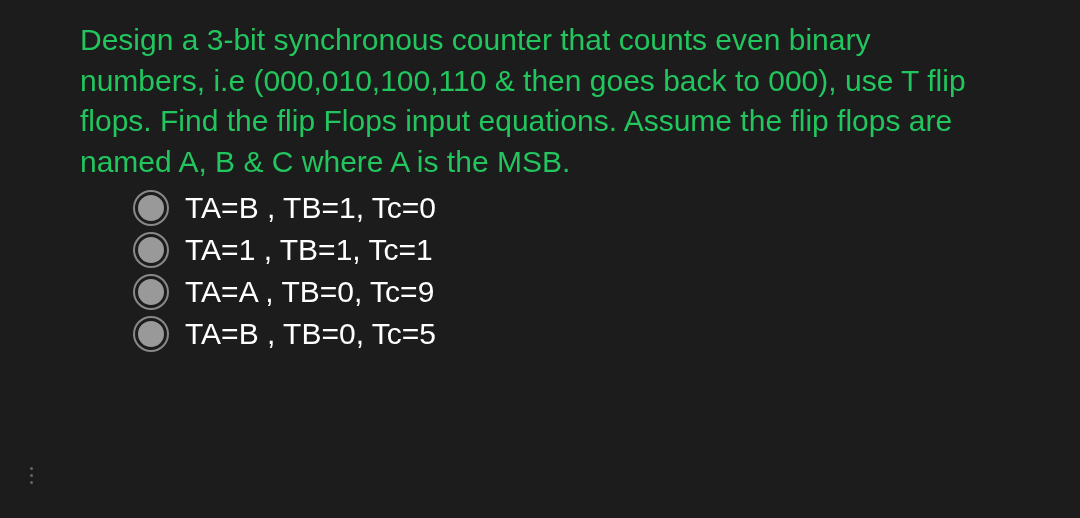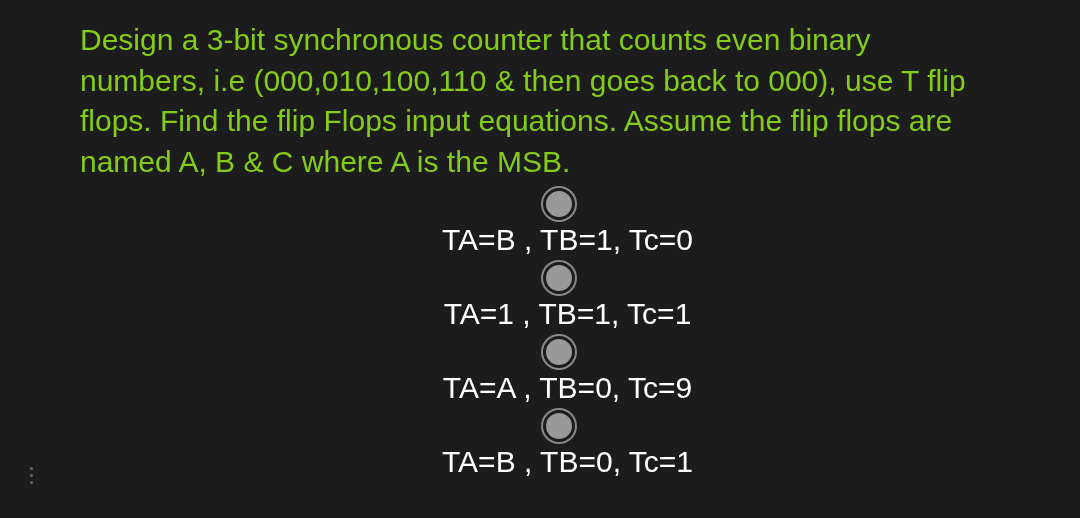--- a/index.html
+++ b/index.html
@@ -9,34 +9,33 @@
     }
     body {
       width: 1080px;
       height: 518px;
       background-color: #1c1c1c;
       font-family: Arial, Helvetica, sans-serif;
       padding: 20px 80px;
       overflow: hidden;
     }
     .question-text {
-      color: #84cc16;
+      color: #22c55e;
       font-size: 30px;
       line-height: 1.35;
       margin-bottom: 6px;
     }
     .options-container {
       margin-left: 55px;
       margin-top: 2px;
     }
     .option-row {
       display: flex;
       align-items: center;
       margin-bottom: 3px;
-      flex-direction: column;
     }
     .radio-button {
       width: 32px;
       height: 32px;
       border-radius: 50%;
       background-color: #999999;
       border: 3px solid #1c1c1c;
       box-shadow: 0 0 0 2px #888888;
       margin-right: 18px;
       flex-shrink: 0;
@@ -78,21 +77,21 @@
   <div class="option-row">
     <div class="radio-button"></div>
     <div class="option-label">TA=1 , TB=1, Tc=1</div>
   </div>
   <div class="option-row">
     <div class="radio-button"></div>
     <div class="option-label">TA=A , TB=0, Tc=9</div>
   </div>
   <div class="option-row">
     <div class="radio-button"></div>
-    <div class="option-label">TA=B , TB=0, Tc=1</div>
+    <div class="option-label">TA=B , TB=0, Tc=5</div>
   </div>
 </div>
 
 <div class="menu-icon">
   <span class="menu-dot"></span>
   <span class="menu-dot"></span>
   <span class="menu-dot"></span>
 </div>
 
 </body></html>

